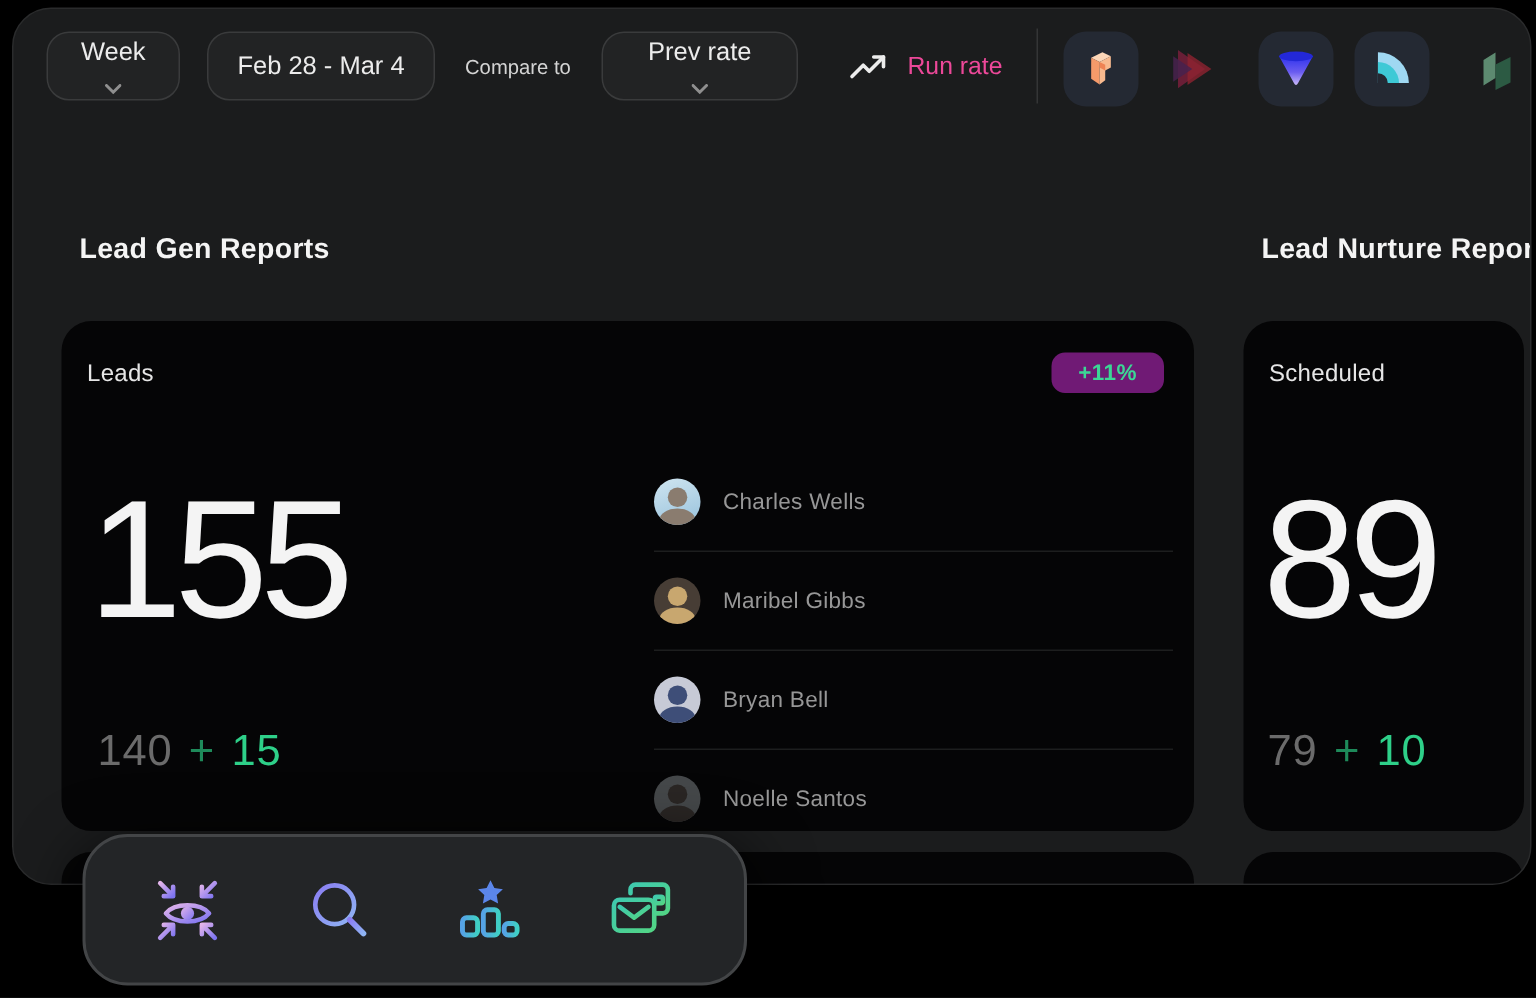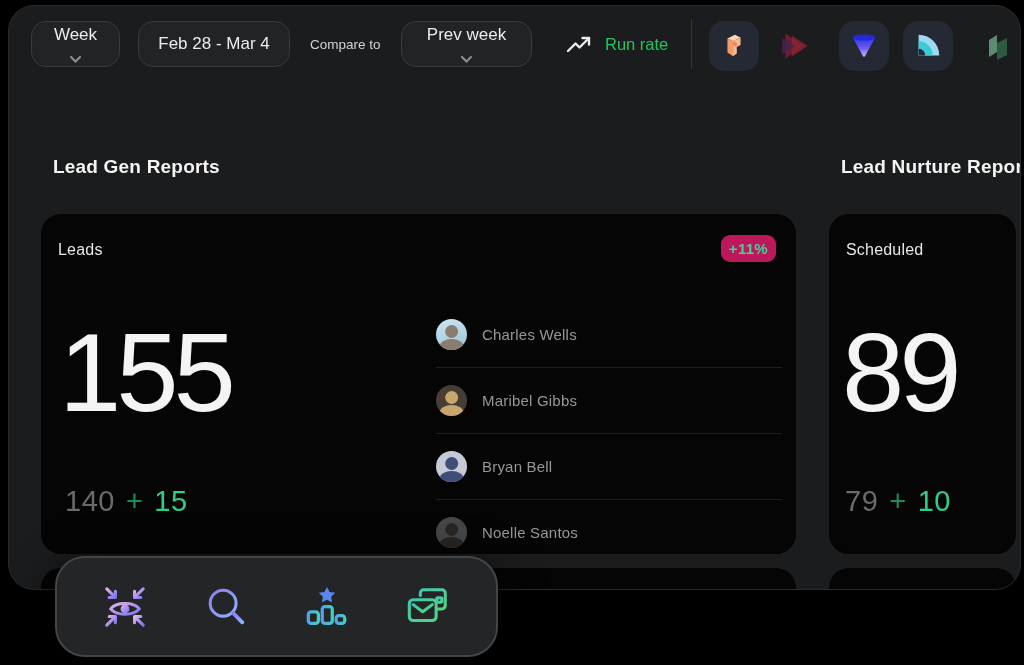--- a/index.html
+++ b/index.html
@@ -19,39 +19,39 @@
     position:absolute;top:15px;height:46px;box-sizing:border-box;
     background:#222324;border:1px solid #3a3b3c;border-radius:15px;
     display:flex;align-items:center;justify-content:center;gap:11px;
     color:#ececec;font-size:17px;font-weight:500;cursor:pointer;flex-direction:column;
   }
   .btn-week{left:22px;width:89px;}
   .btn-date{left:129px;width:152px;}
   .btn-prev{left:392px;width:131px;}
   .compare-label{position:absolute;left:301px;top:31px;font-size:13.5px;color:#d3d3d3;font-weight:500;}
   .runrate{position:absolute;left:557px;top:15px;height:46px;display:flex;align-items:center;gap:13px;
-    color:#22c55e;font-size:16.5px;font-weight:500;cursor:pointer;}
+    color:#ec4899;font-size:16.5px;font-weight:500;cursor:pointer;}
   .vdivider{position:absolute;left:682px;top:13px;width:1px;height:50px;background:#343536;}
   .tile{position:absolute;top:15px;width:50px;height:50px;border-radius:15px;
     display:flex;align-items:center;justify-content:center;cursor:pointer;}
   .tile.bgd{background:#242933;}
   .t1{left:700px;} .t2{left:763px;} .t3{left:830px;} .t4{left:894px;} .t5{left:965px;}
   
   .section-title{position:absolute;top:150px;font-size:19px;font-weight:700;color:#f4f4f4;
     letter-spacing:.2px;white-space:nowrap;}
   .st-left{left:44px;} .st-right{left:832px;}
   
   .card{position:absolute;top:208px;background:#050506;border-radius:20px;overflow:hidden;}
   .card-leads{left:32px;width:755px;height:340px;}
   .card-sched{left:820px;width:187px;height:340px;}
   .stub{position:absolute;top:562px;height:44px;background:#050506;border-radius:20px;}
   .stub-left{left:32px;width:755px;} .stub-right{left:820px;width:187px;}
   .card-label{position:absolute;left:17px;top:27px;font-size:16px;color:#e6e6e6;font-weight:500;letter-spacing:.2px;}
-  .badge{position:absolute;right:20px;top:21px;background:#be185d;color:#3bd795;
-    font-size:15px;font-weight:700;padding:5px 8px;border-radius:9px;letter-spacing:.3px;}
+  .badge{position:absolute;right:20px;top:21px;background:#701a75;color:#3bd795;
+    font-size:15px;font-weight:700;padding:5px 18px;border-radius:9px;letter-spacing:.3px;}
   .big-value{position:absolute;left:18px;top:103px;font-size:112px;line-height:1;font-weight:500;
     color:#f4f4f4;letter-spacing:-5px;}
   .card-sched .big-value{left:13px;}
   .delta-row{position:absolute;left:24px;bottom:36px;display:flex;gap:11px;font-size:29px;font-weight:500;letter-spacing:.5px;}
   .card-sched .delta-row{left:16px;}
   .delta-prev{color:#6b6b6b;} .delta-sign{color:#1e8a5a;} .delta-val{color:#2ed089;}
   
   .people{position:absolute;left:395px;right:14px;top:88px;}
   .person{height:65px;display:flex;align-items:center;gap:15px;border-bottom:1px solid #1d1e1e;}
   .person:last-child{border-bottom:none;}
@@ -85,21 +85,21 @@
     </svg>
   </div>
 
   <div class="btn btn-date">
     <span>Feb 28 - Mar 4</span>
   </div>
 
   <span class="compare-label">Compare to</span>
 
   <div class="btn btn-prev">
-    <span>Prev week</span>
+    <span>Prev rate</span>
     <svg width="11" height="7" viewBox="0 0 11 7">
       <path d="M1 1 L5.5 5.5 L10 1" stroke="#8f8f8f" stroke-width="2" fill="none" stroke-linecap="round"></path>
     </svg>
   </div>
 
   <div class="runrate">
     <svg width="26" height="20" viewBox="0 0 26 20">
       <path d="M2 17 L9.5 9.5 L13.5 13.5 L23 4" stroke="#ececec" stroke-width="2.4" fill="none" stroke-linecap="round" stroke-linejoin="round"></path>
       <path d="M16.5 4 H23 V10.5" stroke="#ececec" stroke-width="2.4" fill="none" stroke-linecap="round" stroke-linejoin="round"></path>
     </svg>

